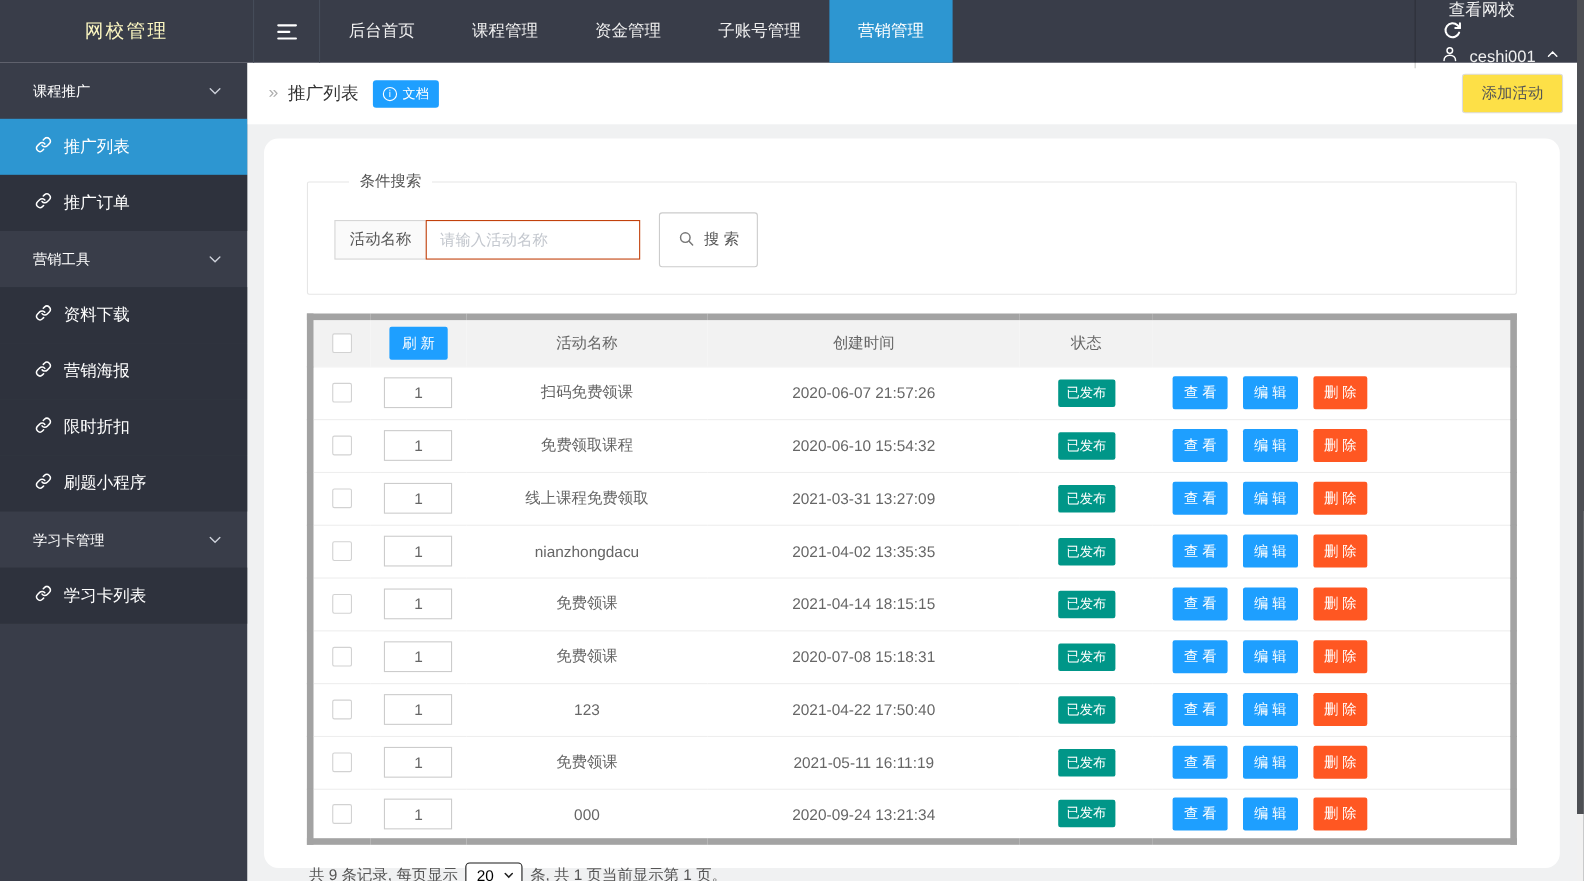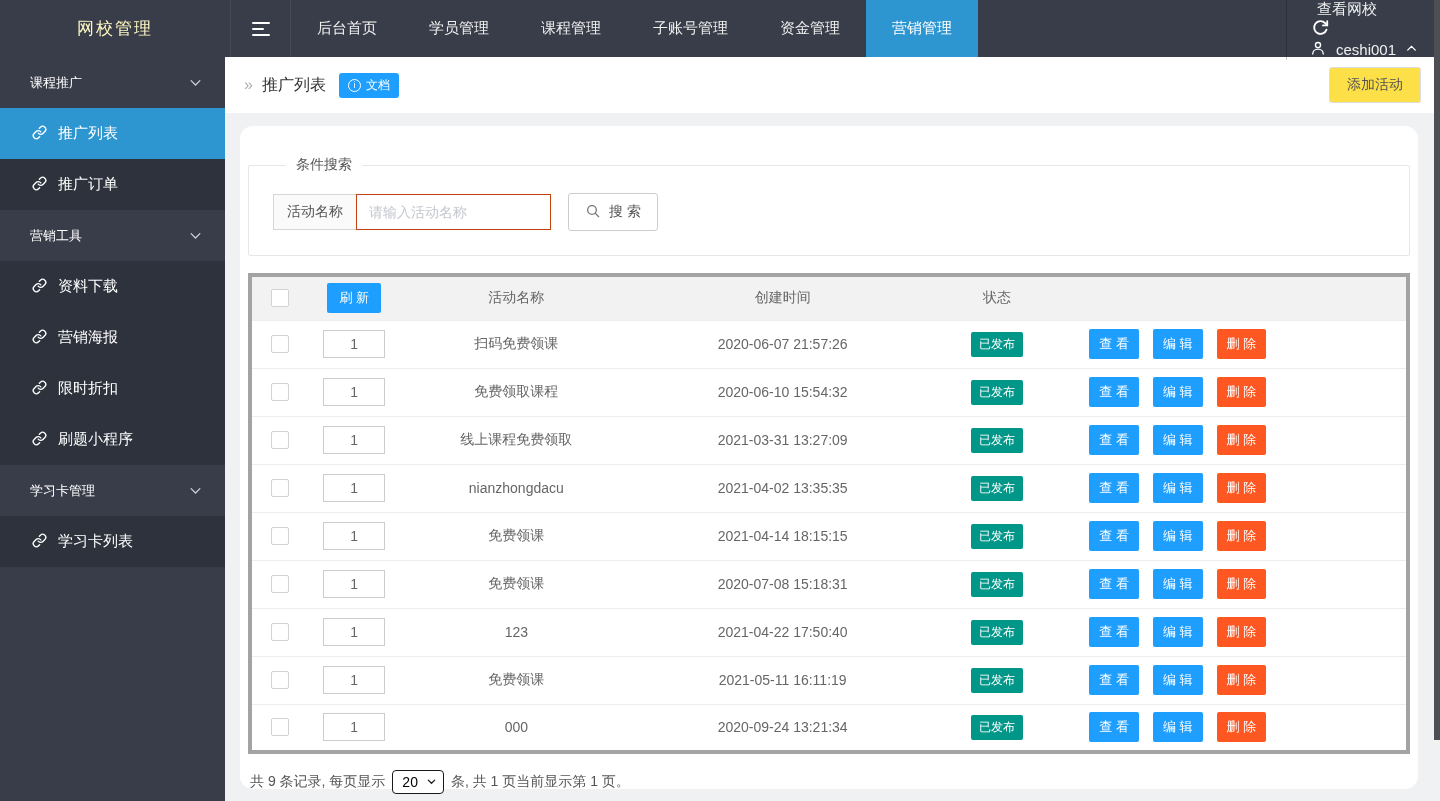--- a/index.html
+++ b/index.html
@@ -38,38 +38,38 @@
   .breadcrumb-bar { height:56px; background:#fff; display:flex; align-items:center; padding:0 19px; }
   .crumb-arrow { color:#b0b0b0; font-size:16px; margin-right:9px; }
   .page-title { font-size:16px; color:#333; }
   .doc-badge { margin-left:13px; background:#1E9FFF; color:#fff; font-size:12px;
     padding:4px 9px; border-radius:3px; display:inline-flex; align-items:center; gap:5px; cursor:pointer; }
   .info-icon { width:13px; height:13px; border:1px solid #fff; border-radius:50%;
     display:inline-flex; align-items:center; justify-content:center; font-size:9px; line-height:1; }
   .add-activity-btn { margin-left:auto; background:#fde047; border:1px solid #dcdcdc; border-radius:3px;
     padding:8px 17px; font-size:14px; color:#555; cursor:pointer; }
 
-  .card { margin:13px 22px 0 15px; background:#fff; height:663px; padding:30px 8px 0;border-radius:13px; }
+  .card { margin:13px 22px 0 15px; background:#fff; height:663px; padding:30px 39px 0;border-radius:13px; }
 
   
   fieldset.search-panel { border:1px solid #e6e6e6; border-radius:2px; margin:0; padding:16px 20px 24px; }
   fieldset.search-panel legend { font-size:14px; color:#555; padding:0 10px; margin-left:17px; }
   .search-row { display:flex; align-items:center; margin-top:3px; padding-left:4px; }
   .input-group { display:flex; }
   .input-addon { border:1px solid #d6d6d6; background:#fafafa; padding:0 13px; height:36px;
     display:flex; align-items:center; font-size:14px; color:#555; }
   .name-input { width:195px; height:36px; border:1px solid #c2410c; margin-left:-1px;
     padding:0 12px; font-size:14px; color:#666; outline:none; }
   .name-input::placeholder { color:#c3c7ce; }
-  .search-btn { margin-left:17px; height:38px; padding:0 16px; background:#fff; border:1px solid #ccc;
+  .search-btn { margin-left:17px; height:50px; padding:0 16px; background:#fff; border:1px solid #ccc;
     border-radius:3px; font-size:14px; color:#555; display:inline-flex; align-items:center; gap:8px; cursor:pointer; }
 
   
   .table-wrap { margin-top:17px; }
-  table { width:100%; border-collapse:collapse; border:4px solid #a3a3a3; font-size:14px; color:#666; }
+  table { width:100%; border-collapse:collapse; border:6px solid #a3a3a3; font-size:14px; color:#666; }
   thead tr { background:#f2f2f2; height:45px; }
   th { font-weight:normal; color:#666; text-align:center; }
   tbody tr { height:48px; background:#fff; }
   tbody td { border-top:1px solid #eeeeee; text-align:center; }
   .checkbox { width:18px; height:18px; border:1px solid #d2d2d2; border-radius:2px;
     display:inline-block; background:#fff; cursor:pointer; vertical-align:middle; }
   .order-input { width:62px; height:28px; border:1px solid #ccc; text-align:center;
     font-size:14px; color:#666; outline:none; }
   .refresh-btn { background:#1E9FFF; color:#fff; border:none; border-radius:2px;
     font-size:13px; padding:6px 12px; cursor:pointer; }
@@ -97,24 +97,23 @@
   <div class="brand">网校管理</div>
   <div class="hamburger-cell">
     <span class="hamburger">
         <i></i>
         <i></i>
         <i></i>
       </span>
   </div>
   <ul class="topnav">
       <li>后台首页</li>
-      <li>学员管理</li>
       <li>课程管理</li>
+      <li>资金管理</li>
       <li>子账号管理</li>
-      <li>资金管理</li>
       <li class="active">营销管理</li>
     </ul>
   <div class="topbar-right">
     <div class="tb-cell view-school">查看网校</div>
     <div class="tb-cell refresh-cell">
       <span>
         <svg width="17" height="17" viewBox="0 0 24 24" fill="none" stroke="#fff" stroke-width="2.6" stroke-linecap="round" stroke-linejoin="round">
             <polyline points="21.5 3 21.5 9 15.5 9"></polyline>
             <path d="M20.49 15a9 9 0 1 1-2.12-9.36L21.5 9"></path>
           </svg>

